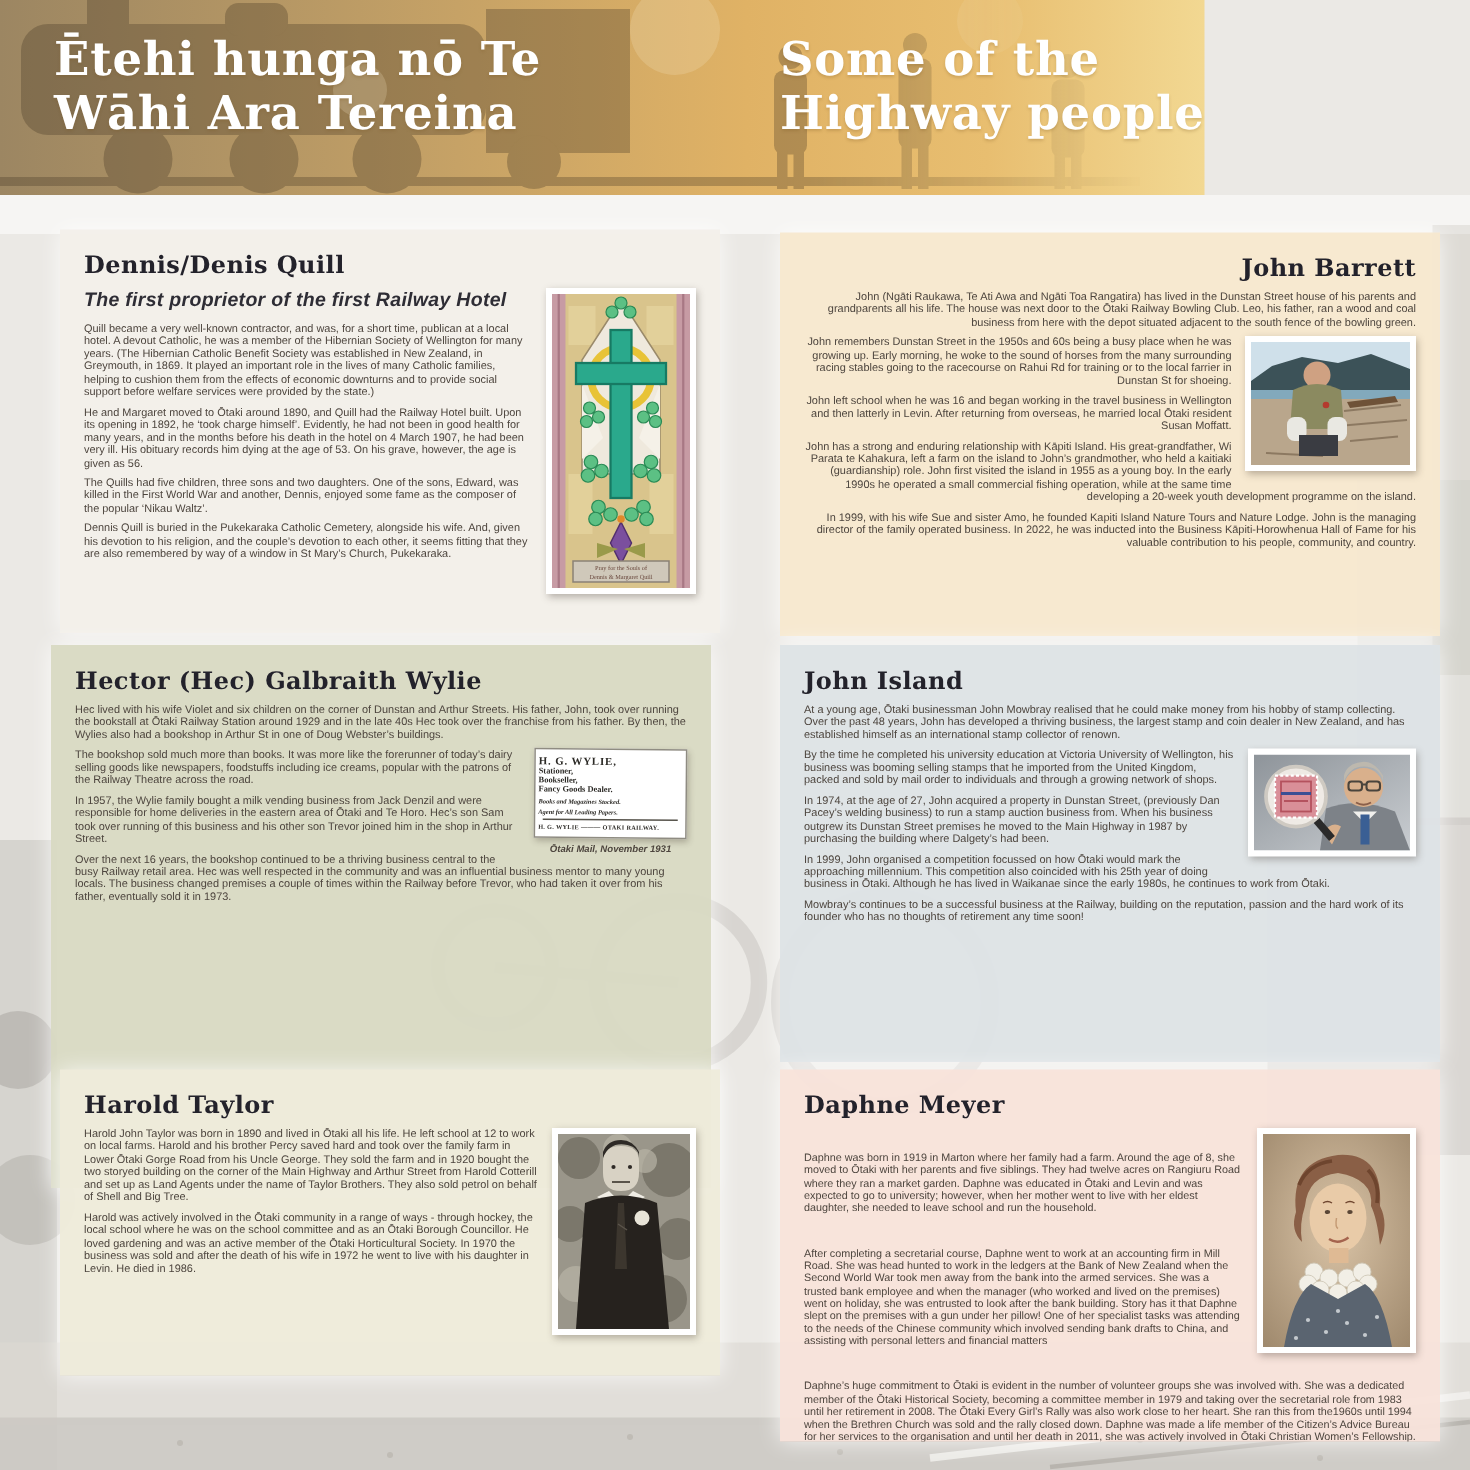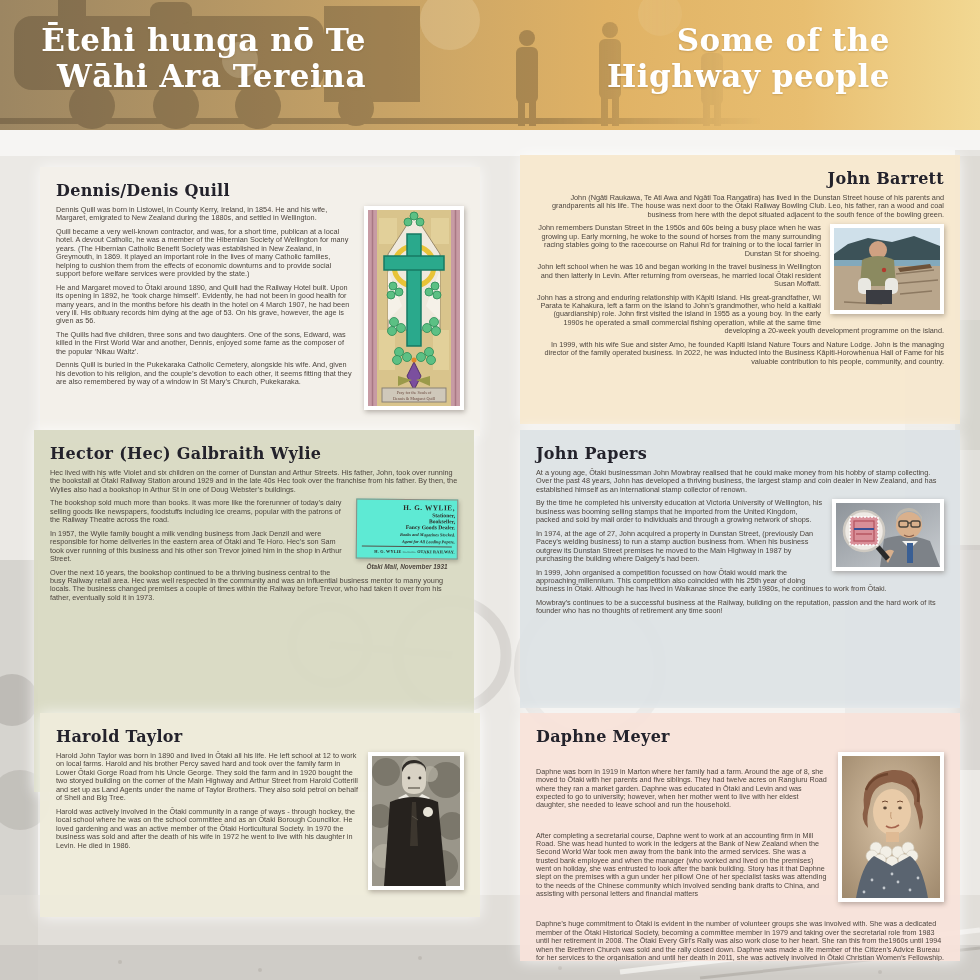--- a/index.html
+++ b/index.html
@@ -1,53 +1,53 @@
 <!DOCTYPE html>
 <html><head>
 <meta charset="utf-8">
 <style>
   html,body{margin:0;padding:0;}
   body{width:980px;height:980px;position:relative;overflow:hidden;
        background:#ebe9e5;font-family:"Liberation Sans",sans-serif;}
   .bg-collage{position:absolute;top:0;left:0;z-index:0;}
 
   
-  .header-band{position:absolute;top:0;left:0;width:980px;height:130px;z-index:2;
-    background:linear-gradient(90deg,#9c8662 0%,#c6a266 38%,#e0b265 62%,#e8be70 82%,#f2d892 100%);text-align:right;}
+  .header-band{position:absolute;top:0;left:0;width:803px;height:130px;z-index:2;
+    background:linear-gradient(90deg,#9c8662 0%,#c6a266 38%,#e0b265 62%,#e8be70 82%,#f2d892 100%);}
   .header-band svg{position:absolute;top:0;left:0;}
   .title{position:absolute;top:22px;margin:0;color:#ffffff;
     font-family:"DejaVu Serif",serif;font-weight:700;font-size:31px;line-height:1.17;
     letter-spacing:.5px;text-shadow:0 1px 2px rgba(120,85,30,.25);}
   .title.maori{left:36px;width:330px;}
   .title.english{left:520px;width:370px;}
 
   
   .panel{position:absolute;width:440px;z-index:1;padding:14px 16px 10px 16px;
     box-sizing:border-box;overflow:hidden;box-shadow:0 0 14px rgba(255,255,255,.8);}
   .panel h2{font-family:"DejaVu Serif",serif;font-weight:700;color:#23222b;
     font-size:16px;margin:0 0 6px 0;letter-spacing:.3px;}
   .panel h3{font-size:13px;font-style:italic;font-weight:700;color:#2e2d35;
     margin:0 0 8px 0;letter-spacing:.2px;}
   .panel p{font-size:7.3px;line-height:1.16;color:#4d453e;margin:0 0 5px 0;}
-  .p-quill  {left:40px; top:167px;height:269px;background:rgba(242,239,234,.96);}
+  .p-quill  {left:40px; top:153px;height:269px;background:rgba(242,239,234,.96);}
   .p-barrett{left:520px;top:155px;height:269px;background:rgba(247,232,207,.96);text-align:right;}
   .p-wylie  {left:34px; top:430px;height:362px;background:rgba(216,218,196,.96);}
   .p-mowbray{left:520px;top:430px;height:278px;background:rgba(222,227,230,.96);}
   .p-taylor {left:40px; top:713px;height:204px;background:rgba(238,235,219,.96);}
   .p-meyer  {left:520px;top:713px;height:248px;background:rgba(248,227,219,.96);}
   .p-meyer p{font-size:7.2px;margin-top:22px;}
 
   figure{margin:0;}
   .float{float:right;margin:0 0 6px 9px;}
   .photo{background:#fff;padding:4px;box-shadow:1px 2px 5px rgba(60,50,40,.35);}
   .photo svg{display:block;}
 
   
-  .clipping{width:96px;background:#5eead4;border:1px solid #8f8c82;padding:4px 2px;
-    box-shadow:1px 2px 4px rgba(60,50,40,.3);text-align:right;
+  .clipping{width:96px;background:#ffffff;border:1px solid #8f8c82;padding:4px 2px;
+    box-shadow:1px 2px 4px rgba(60,50,40,.3);text-align:left;
     font-family:"Liberation Serif",serif;color:#2c2a26;transform:rotate(.5deg);}
   .ad-name{font-size:7.2px;font-weight:700;letter-spacing:.6px;}
   .ad-line{font-size:5.6px;font-weight:700;}
   .ad-tiny{font-size:4.3px;font-weight:700;font-style:italic;margin-top:2px;}
   .ad-rule{border-top:1px solid #55524a;margin:2px 3px;}
   .ad-bottom{font-size:4.2px;font-weight:700;letter-spacing:.2px;margin-top:1px;}
   .clip-caption{font-size:6.4px;font-weight:700;font-style:italic;color:#4d453e;
     text-align:center;margin-top:4px;font-family:"Liberation Sans",sans-serif;}
 </style>
 </head>
@@ -194,21 +194,21 @@
       <path d="M46 152 L53 166 L46 180 L39 166 Z" fill="#7b4f9e" stroke="#53306e" stroke-width="1"></path>
       <path d="M30 166 L44 170 L30 176 Z" fill="#9a9a4a"></path>
       <path d="M62 166 L48 170 L62 176 Z" fill="#9a9a4a"></path>
       <circle cx="46" cy="150" r="2.5" fill="#e08a2a"></circle>
 
       <rect x="14" y="178" width="64" height="14" fill="#cfc8ba" stroke="#8a8176" stroke-width="1"></rect>
       <text x="46" y="184" text-anchor="middle" font-family="Liberation Serif,serif" font-size="4.2" fill="#6b4a3f">Pray for the Souls of</text>
       <text x="46" y="190" text-anchor="middle" font-family="Liberation Serif,serif" font-size="4.2" fill="#6b4a3f">Dennis &amp; Margaret Quill</text>
     </svg>
   </figure>
-  <p>Dennis Quill was born in Listowel, in County Kerry, Ireland, in 1854. He and his wife, Margaret, emigrated to New Zealand during the 1880s, and settled in Wellington.</p>
+  <h3>The first proprietor of the first Railway Hotel</h3>
   <p>Quill became a very well-known contractor, and was, for a short time, publican at a local hotel. A devout Catholic, he was a member of the Hibernian Society of Wellington for many years. (The Hibernian Catholic Benefit Society was established in New Zealand, in Greymouth, in 1869. It played an important role in the lives of many Catholic families, helping to cushion them from the effects of economic downturns and to provide social support before welfare services were provided by the state.)</p>
   <p>He and Margaret moved to Ōtaki around 1890, and Quill had the Railway Hotel built. Upon its opening in 1892, he ‘took charge himself’. Evidently, he had not been in good health for many years, and in the months before his death in the hotel on 4 March 1907, he had been very ill. His obituary records him dying at the age of 53. On his grave, however, the age is given as 56.</p>
   <p>The Quills had five children, three sons and two daughters. One of the sons, Edward, was killed in the First World War and another, Dennis, enjoyed some fame as the composer of the popular ‘Nikau Waltz’.</p>
   <p>Dennis Quill is buried in the Pukekaraka Catholic Cemetery, alongside his wife. And, given his devotion to his religion, and the couple’s devotion to each other, it seems fitting that they are also remembered by way of a window in St Mary’s Church, Pukekaraka.</p>
 </section>
 
 <section class="panel p-barrett">
   <h2>John Barrett</h2>
   <p>John (Ngāti Raukawa, Te Ati Awa and Ngāti Toa Rangatira) has lived in the Dunstan Street house of his parents and grandparents all his life. The house was next door to the Ōtaki Railway Bowling Club. Leo, his father, ran a wood and coal business from here with the depot situated adjacent to the south fence of the bowling green.</p>
   <figure class="float photo">
@@ -254,21 +254,21 @@
       <div class="ad-bottom">H. G. WYLIE ——— OTAKI RAILWAY.</div>
     </div>
     <figcaption class="clip-caption">Ōtaki Mail, November 1931</figcaption>
   </figure>
   <p>The bookshop sold much more than books. It was more like the forerunner of today’s dairy selling goods like newspapers, foodstuffs including ice creams, popular with the patrons of the Railway Theatre across the road.</p>
   <p>In 1957, the Wylie family bought a milk vending business from Jack Denzil and were responsible for home deliveries in the eastern area of Ōtaki and Te Horo. Hec’s son Sam took over running of this business and his other son Trevor joined him in the shop in Arthur Street.</p>
   <p>Over the next 16 years, the bookshop continued to be a thriving business central to the busy Railway retail area. Hec was well respected in the community and was an influential business mentor to many young locals. The business changed premises a couple of times within the Railway before Trevor, who had taken it over from his father, eventually sold it in 1973.</p>
 </section>
 
 <section class="panel p-mowbray">
-  <h2>John Papers</h2>
+  <h2>John Island</h2>
   <p>At a young age, Ōtaki businessman John Mowbray realised that he could make money from his hobby of stamp collecting. Over the past 48 years, John has developed a thriving business, the largest stamp and coin dealer in New Zealand, and has established himself as an international stamp collector of renown.</p>
   <figure class="float photo">
     <svg width="104" height="64" viewBox="0 0 104 64">
       <defs>
         <linearGradient id="mgrey" x1="0" y1="0" x2="1" y2="1">
           <stop offset="0" stop-color="#8e949a"></stop>
             <stop offset="1" stop-color="#c9cdd1"></stop>
         </linearGradient>
       </defs>
       <rect x="0" y="0" width="104" height="64" fill="url(#mgrey)"></rect>

